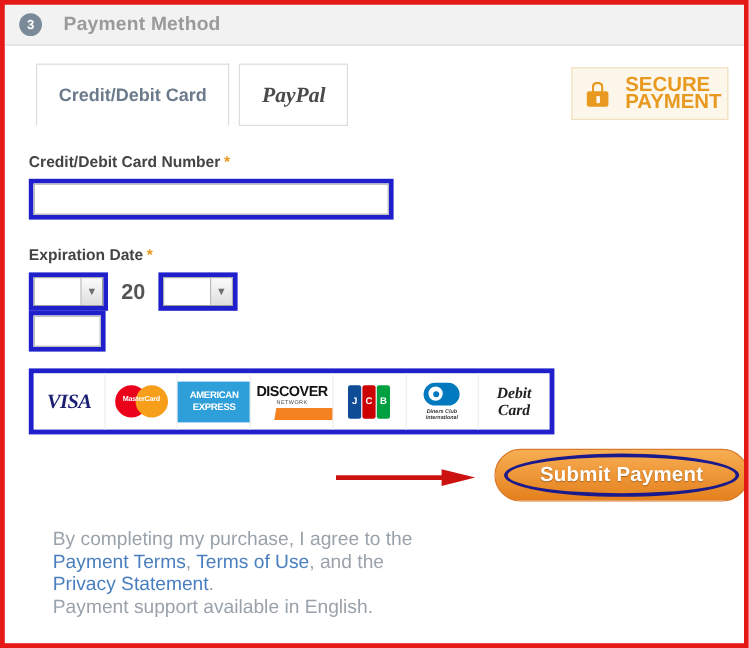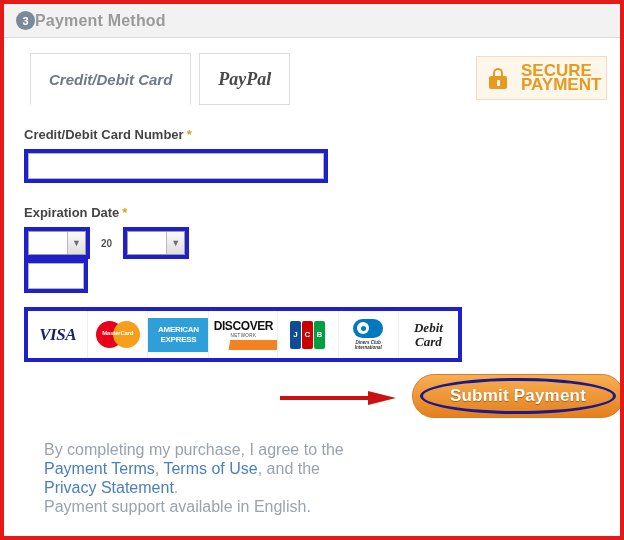--- a/index.html
+++ b/index.html
@@ -37,20 +37,21 @@
     background: #7a8a99;
     color: #ffffff;
     font-size: 11px;
     font-weight: bold;
     display: flex;
     align-items: center;
     justify-content: center;
     flex: 0 0 auto;
   }
   .panel-title {
+    margin-left: 18px;
     color: #9a9a9a;
     font-size: 16px;
     font-weight: bold;
     letter-spacing: .2px;
   }
 
   
   .tabs {
     position: relative;
     height: 52px;
@@ -70,21 +71,20 @@
     cursor: pointer;
   }
   .tab.active {
     border-bottom-color: #ffffff;
     min-width: 154px;
   }
   .tab-label {
     font-size: 15px;
     font-weight: bold;
     color: #6b7b8c;
-    font-style: italic;
   }
   .tab.paypal {
     margin-left: 8px;
     min-width: 88px;
   }
   .paypal-logo {
     font-family: "Liberation Serif", serif;
     font-style: italic;
     font-weight: bold;
     font-size: 18px;
@@ -206,21 +206,21 @@
     width: 17px;
     background: linear-gradient(#fbfbfb, #dedede);
     border-left: 1px solid #b9b9b9;
     display: flex;
     align-items: center;
     justify-content: center;
     color: #6f6f6f;
     font-size: 9px;
   }
   .year-prefix {
-    font-size: 10px;
+    font-size: 18px;
     color: #555555;
     font-weight: bold;
     margin: 0 11px;
   }
   .input-cvv {
     width: 56px;
     height: 26px;
     border: 1px solid #b5b5b5;
     box-sizing: border-box;
     background: #ffffff;

